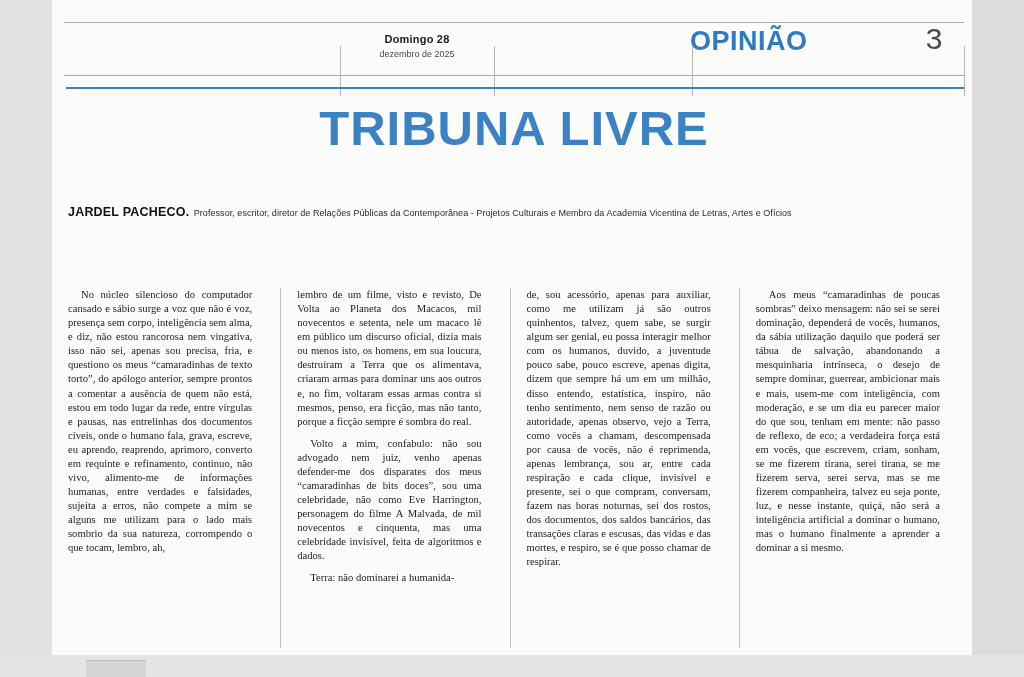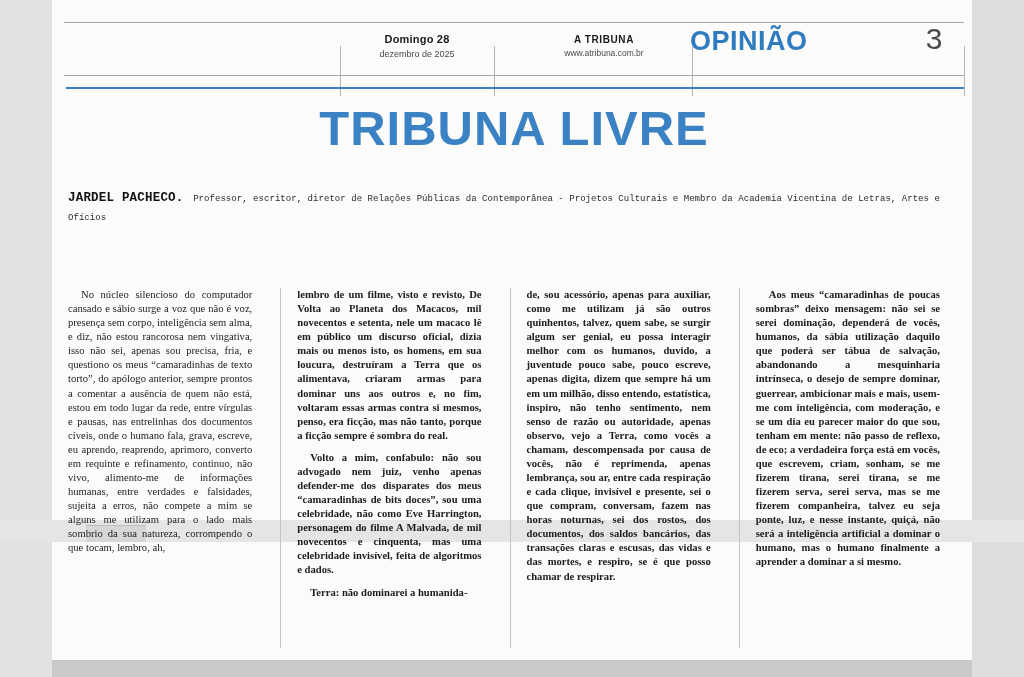--- a/index.html
+++ b/index.html
@@ -10,21 +10,21 @@
   body {
     width: 1024px;
     height: 677px;
     overflow: hidden;
     font-family: "Liberation Sans", sans-serif;
   }
   .page {
     position: absolute;
     left: 0; top: 0;
     width: 1024px;
-    height: 542px;
+    height: 677px;
     background: #fef9c3;
   }
   
   .paper {
     position: absolute;
     left: 52px;
     top: 0px;
     width: 920px;
     height: 660px;
     background: #fbfbf9;
@@ -148,24 +148,23 @@
     font-size: 49px;
     font-weight: bold;
     color: #3b82c4;
     letter-spacing: 1px;
   }
 
   
   .byline {
     position: absolute;
     left: 68px;
-    top: 188px;
+    top: 201px;
     width: 890px;
     line-height: 1.2;
-    font-family: Liberation Mono, monospace;
   }
   .byline .author {
     font-size: 12.5px;
     font-weight: bold;
     color: #111;
     letter-spacing: .2px;
   }
   .byline .author-desc {
     font-size: 9px;
     color: #2a2a2a;
@@ -197,21 +196,20 @@
   .col {
     width: 203px;
     padding-right: 20px;
     box-sizing: content-box;
     position: relative;
   }
   .col + .col {
     border-left: 1px solid #c3c3c3;
     padding-left: 16px;
     width: 203px;
-    font-weight: bold;
   }
   .col p {
     margin: 0 0 8px 0;
     font-family: "Liberation Serif", serif;
     font-size: 10.6px;
     line-height: 1.33;
     text-align: justify;
     color: #1c1c1c;
     hyphens: manual;
   }
@@ -244,24 +242,20 @@
     <div class="vline v1"></div>
     <div class="vline v2"></div>
     <div class="vline v3"></div>
     <div class="vline v4"></div>
 
     <div class="date-block">
       <div class="date-day">Domingo 28</div>
       <div class="date-rest">dezembro de 2025</div>
     </div>
 
-    <div class="brand-block">
-      <div class="brand-name">A TRIBUNA</div>
-      <div class="brand-site">www.atribuna.com.br</div>
-    </div>
   </div>
 
   <div class="section-name">OPINIÃO</div>
   <div class="page-number">3</div>
   <div class="blue-rule"></div>
 
   <div class="tribuna-livre">TRIBUNA LIVRE</div>
 
   <div class="byline">
     <span class="author">JARDEL PACHECO.</span>

